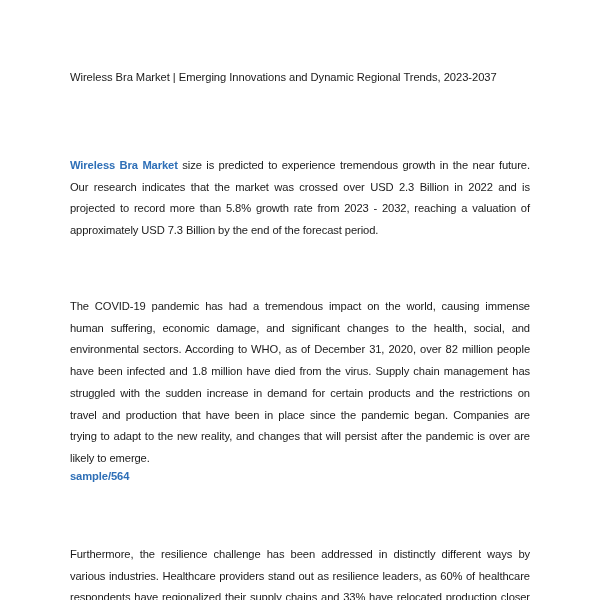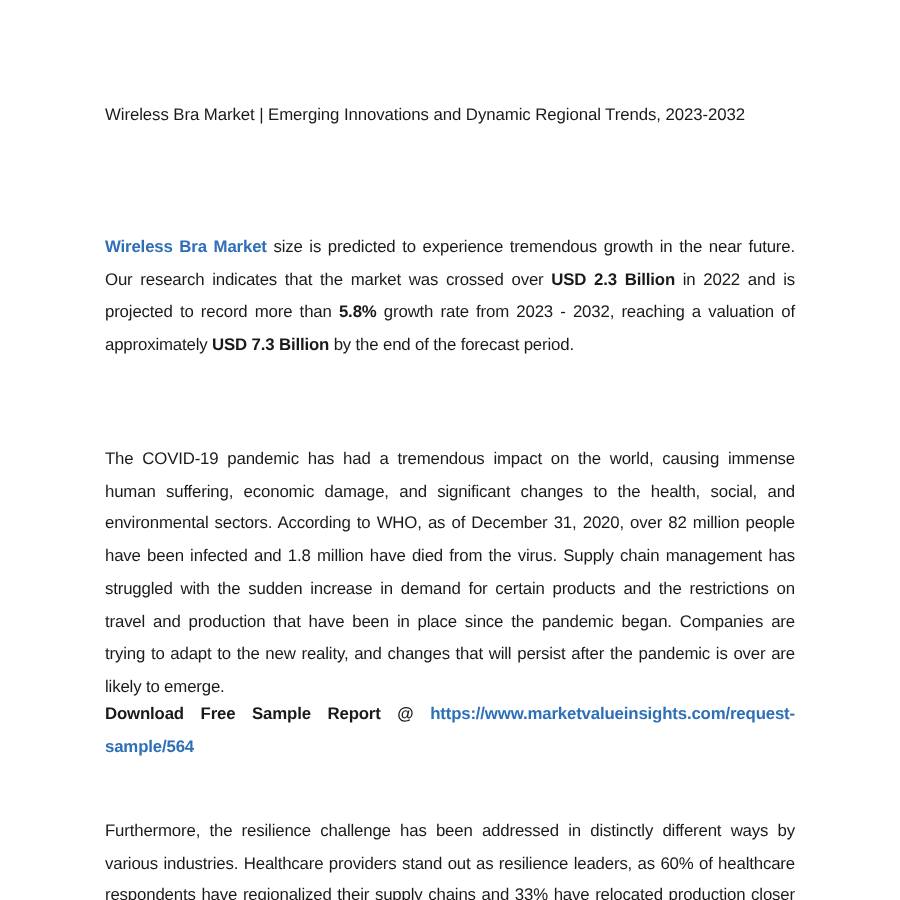--- a/index.html
+++ b/index.html
@@ -50,30 +50,30 @@
     .p3 .line1 {
       display: block;
       text-align: justify;
       text-align-last: justify;
     }
     a, .link {
       color: #2e6fb7;
       font-weight: bold;
       cursor: pointer;
     }
-    b { font-weight: bold; }
+    b { font-weight: normal; }
   </style>
 </head>
 <body>
 
 <div class="page">
 
-  <div class="title">Wireless Bra Market | Emerging Innovations and Dynamic Regional Trends, 2023-2032</div>
+  <div class="title">Wireless Bra Market | Emerging Innovations and Dynamic Regional Trends, 2023-2037</div>
 
   <p class="para p1"><a class="link">Wireless Bra Market</a><span> size is predicted to experience tremendous growth in the near future. Our research indicates that the market was crossed over </span><b>USD 2.3 Billion</b><span> in 2022 and is projected to record more than </span><b>5.8%</b><span> growth rate from 2023 - 2032, reaching a valuation of approximately </span><b>USD 7.3 Billion</b><span> by the end of the forecast period.</span></p>
 
   <p class="para p2">The COVID-19 pandemic has had a tremendous impact on the world, causing immense human suffering, economic damage, and significant changes to the health, social, and environmental sectors. According to WHO, as of December 31, 2020, over 82 million people have been infected and 1.8 million have died from the virus. Supply chain management has struggled with the sudden increase in demand for certain products and the restrictions on travel and production that have been in place since the pandemic began. Companies are trying to adapt to the new reality, and changes that will persist after the pandemic is over are likely to emerge.</p>
 
-  <p class="para p3"><span class="line1"><b>Download Free Sample Report @</b> <a class="link">https://www.marketvalueinsights.com/request-</a></span><a class="link">sample/564</a></p>
+  <p class="para p3"><a class="link">sample/564</a></p>
 
   <p class="para p4">Furthermore, the resilience challenge has been addressed in distinctly different ways by various industries. Healthcare providers stand out as resilience leaders, as 60% of healthcare respondents have regionalized their supply chains and 33% have relocated production closer to</p>
 
 </div>
 
 </body></html>

